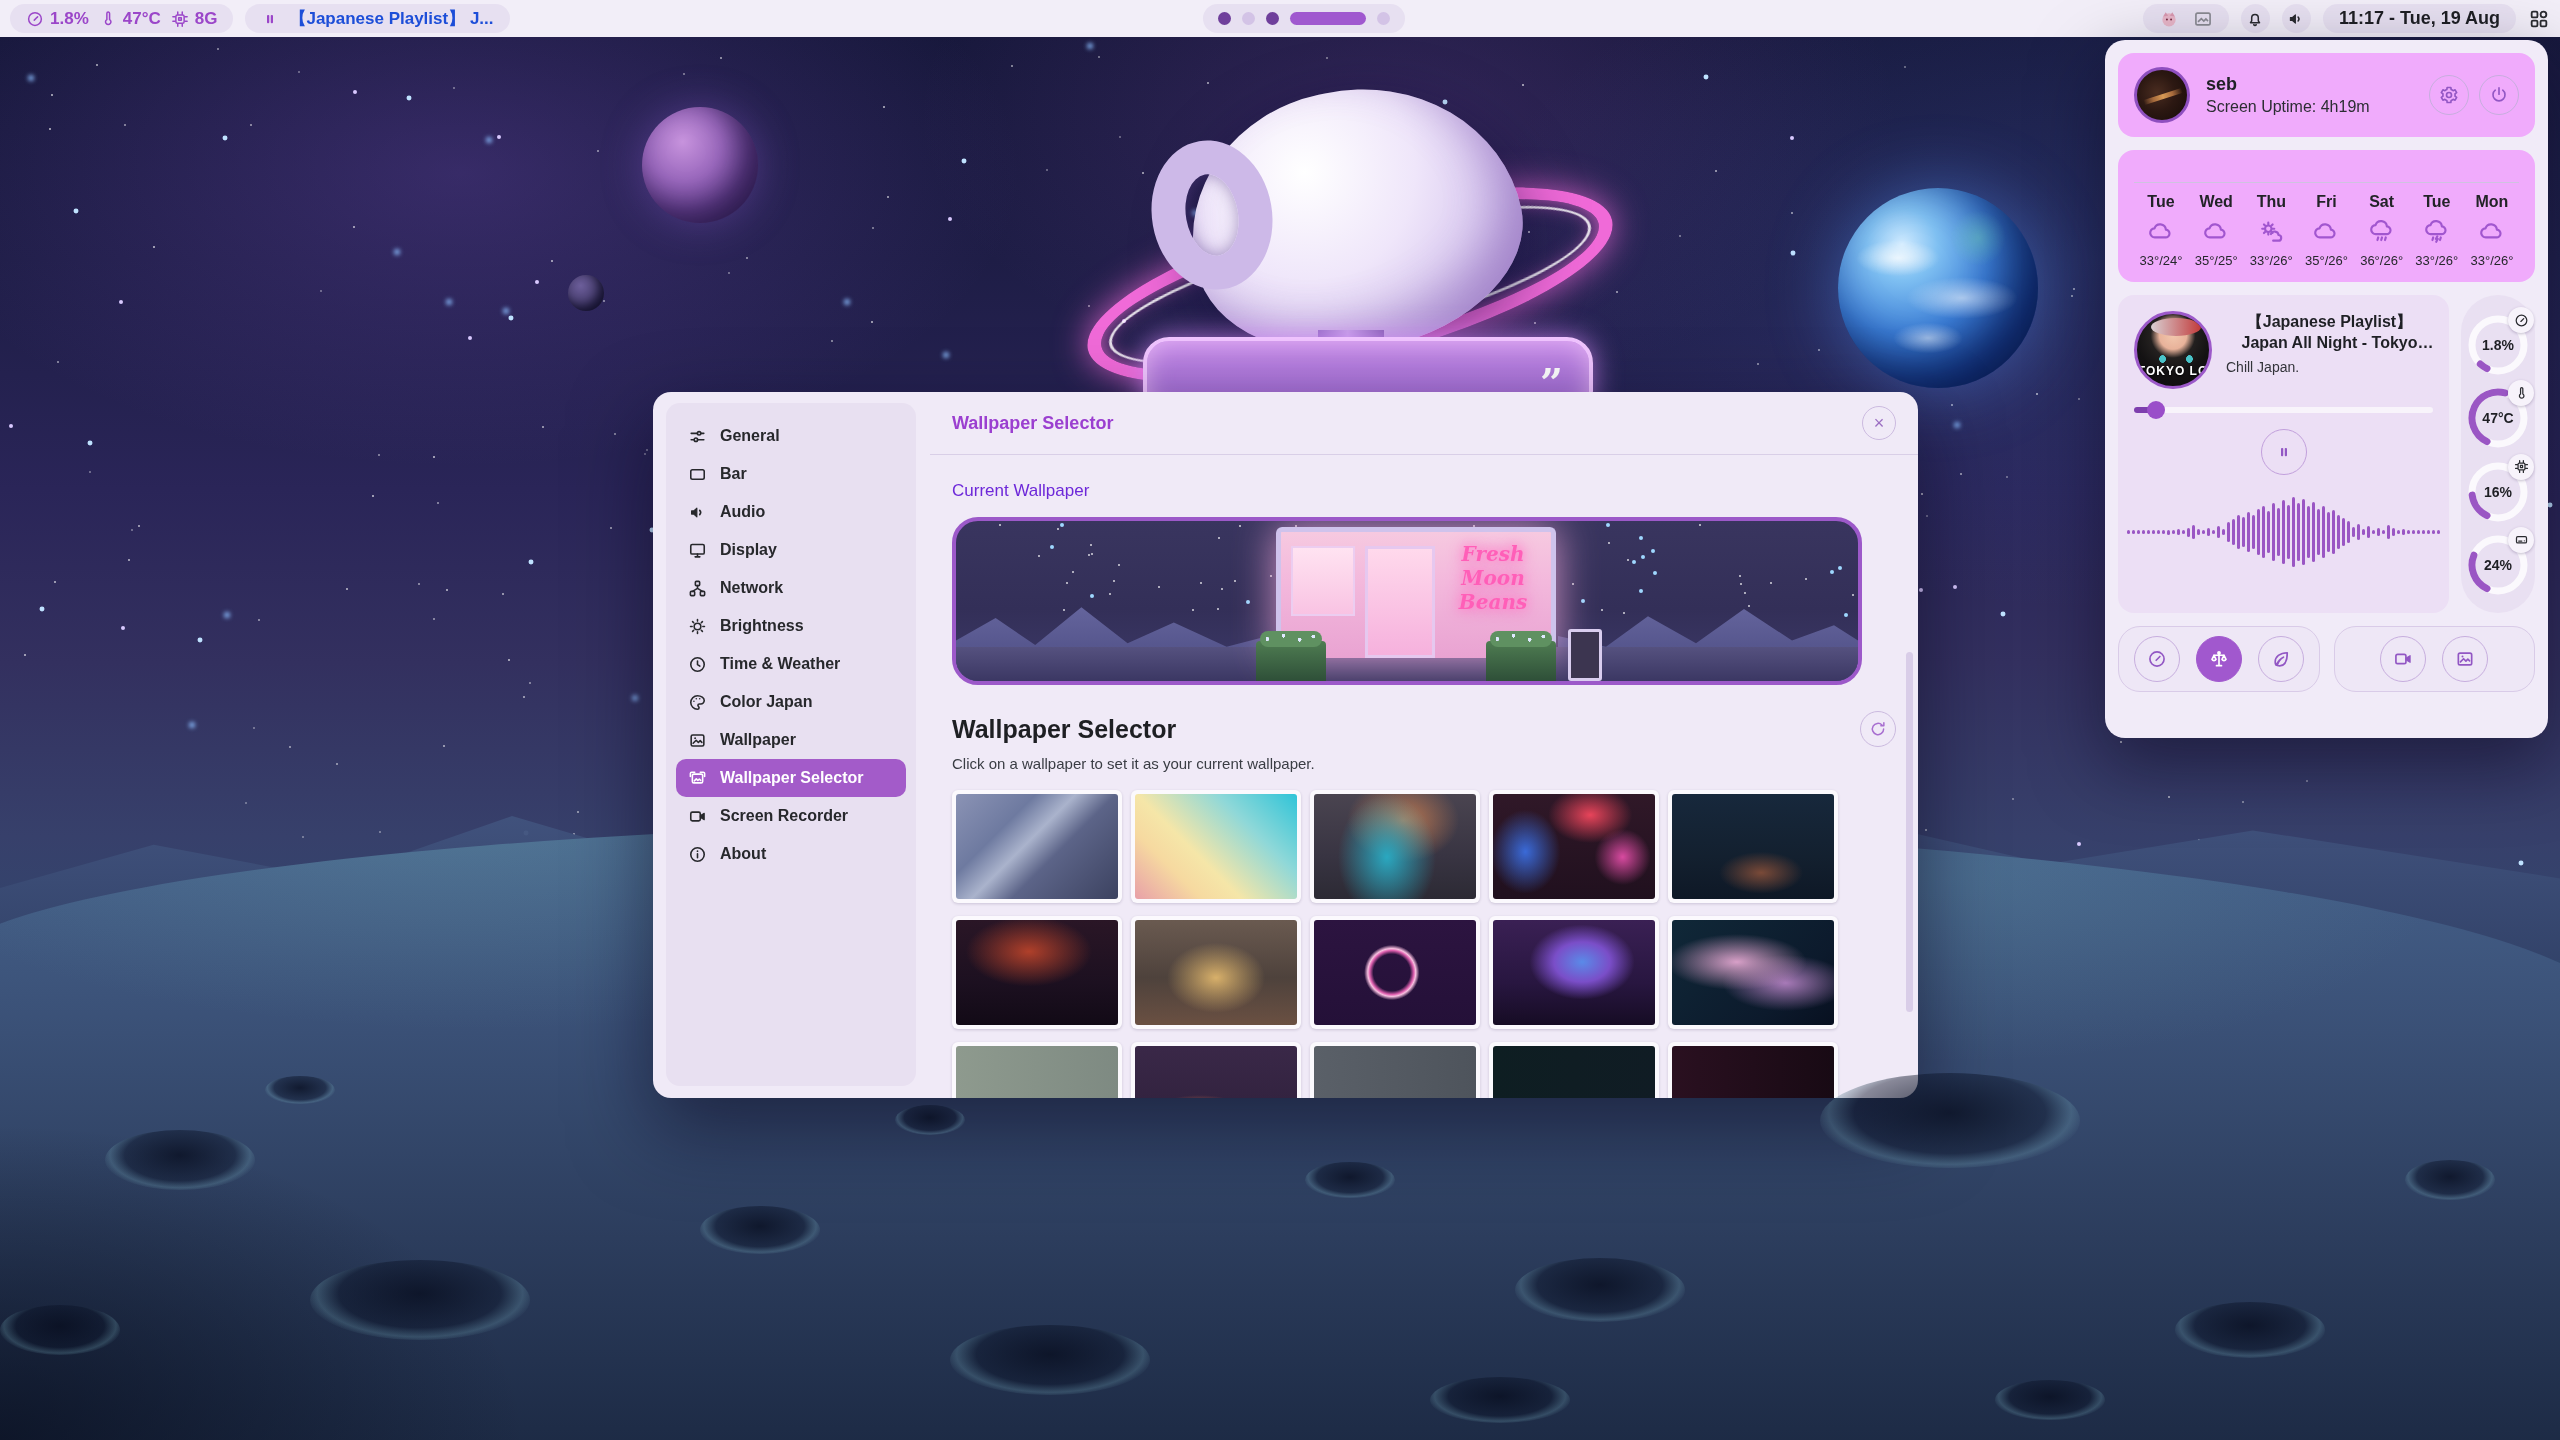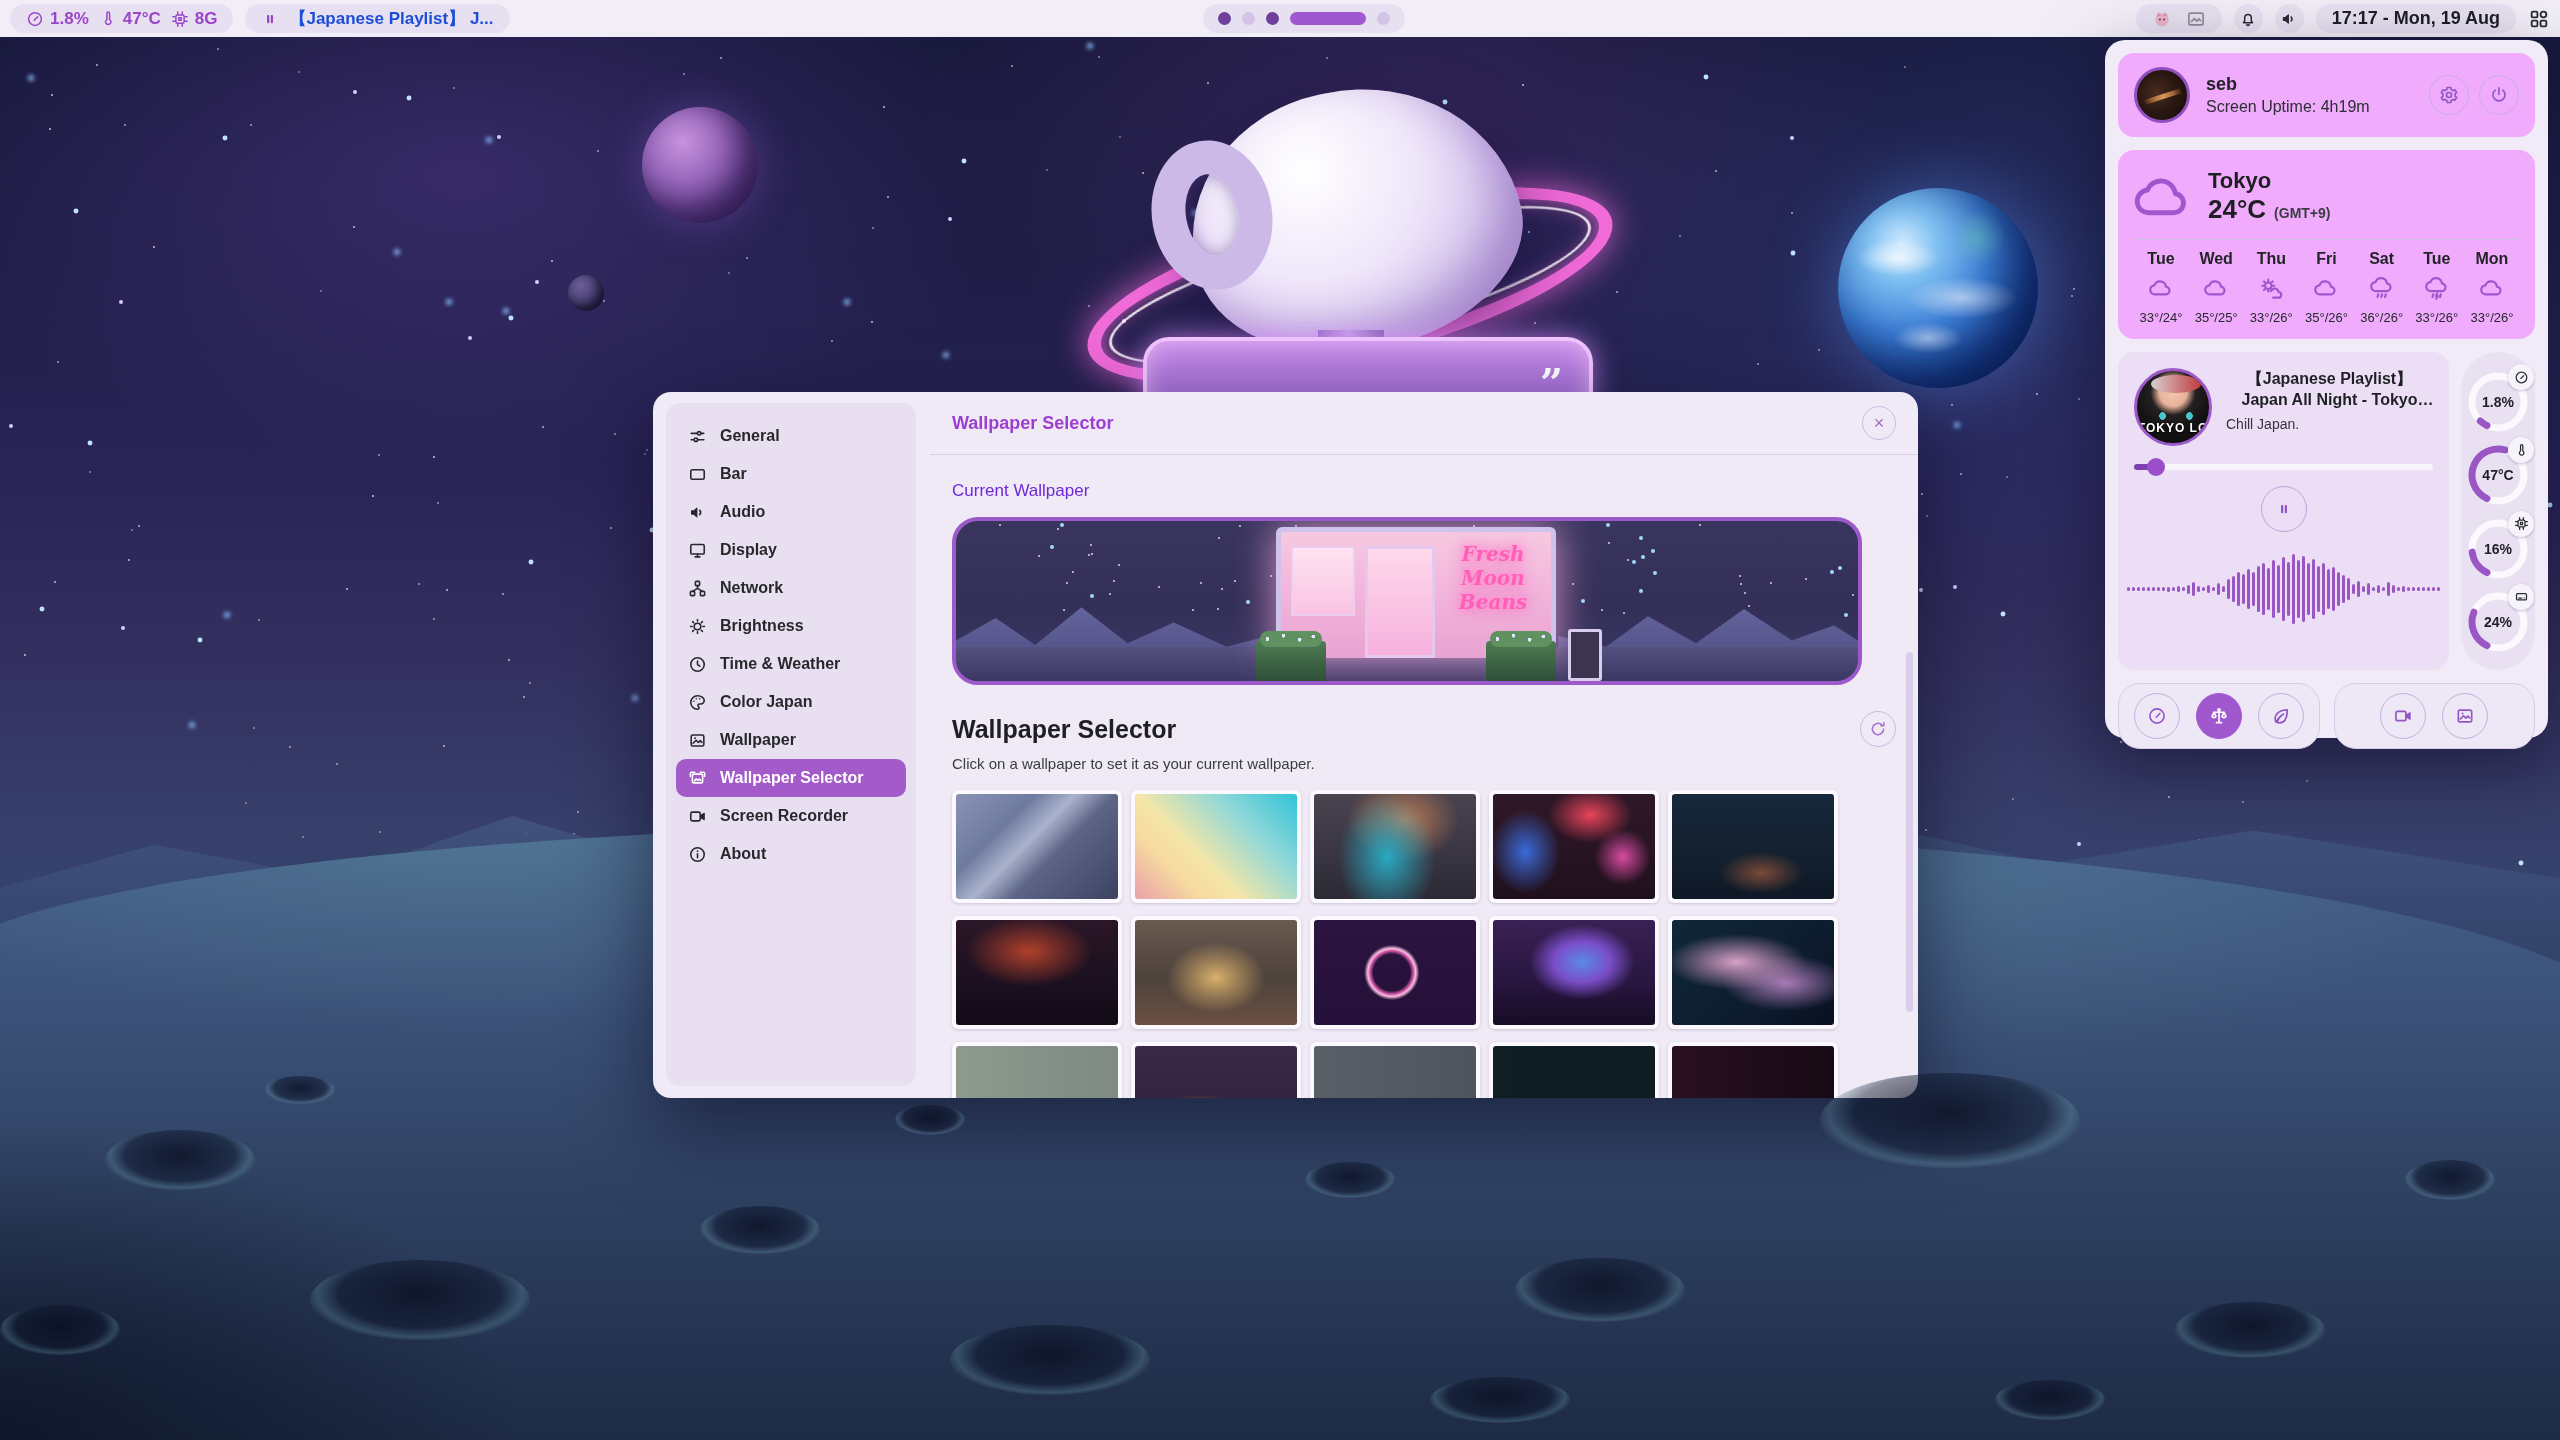--- a/index.html
+++ b/index.html
@@ -287,21 +287,21 @@
         </span>
       </div>
     <div class="icon-btn-bar">
         <span>
           <svg class="ic" width="18" height="18" viewBox="0 0 24 24" fill="none" stroke="currentColor" stroke-width="2" stroke-linecap="round" stroke-linejoin="round">
             <path d="M4.5 10v4h2.8l3.9 3.6V6.4L7.3 10z" fill="currentColor" stroke-width="1.4"></path>
             <path d="M14.8 9.3a4 4 0 0 1 0 5.4"></path>
           </svg>
         </span>
       </div>
-    <div class="pill clock-pill">17:17 - Mon, 19 Aug</div>
+    <div class="pill clock-pill">11:17 - Tue, 19 Aug</div>
     <div class="launcher">
         <span>
           <svg class="ic" width="22" height="22" viewBox="0 0 24 24" fill="none" stroke="currentColor" stroke-width="2" stroke-linecap="round" stroke-linejoin="round">
             <rect x="4" y="4" width="6.3" height="6.3" rx="1.4"></rect>
             <rect x="13.7" y="4" width="6.3" height="6.3" rx="3.1"></rect>
             <rect x="4" y="13.7" width="6.3" height="6.3" rx="1.4"></rect>
             <rect x="13.7" y="13.7" width="6.3" height="6.3" rx="1.4"></rect>
           </svg>
         </span>
       </div>
@@ -537,34 +537,20 @@
               <svg class="ic" width="20" height="20" viewBox="0 0 24 24" fill="none" stroke="currentColor" stroke-width="2" stroke-linecap="round" stroke-linejoin="round">
                 <path d="M12 3.5V11"></path>
                 <path d="M7.5 6.2a7.2 7.2 0 1 0 9 0"></path>
               </svg>
             </span>
           </div>
       </div>
     </div>
 
     <div class="card weather-card">
-      <div class="w-head">
-        <span class="w-cloud">
-            <svg class="ic" width="58" height="44" viewBox="0 0 24 18" fill="none" stroke="currentColor" stroke-width="2" stroke-linecap="round" stroke-linejoin="round">
-              <path d="M6.5 15.5h10a4 4 0 0 0 .6-7.95A6 6 0 0 0 5.6 6.1 4.3 4.3 0 0 0 6.5 15.5z"></path>
-            </svg>
-          </span>
-        <div>
-          <div class="w-city">Tokyo</div>
-          <div class="w-temp-row">
-            <span class="w-temp">24°C</span>
-            <span class="w-tz">(GMT+9)</span>
-          </div>
-        </div>
-      </div>
       <div class="w-divider"></div>
       <div class="w-days" id="w-days">
           <div class="w-day">
             <div class="w-day-name">Tue</div>
             <div class="w-day-ic">
               <svg class="ic" width="26" height="26" viewBox="0 0 24 24" fill="none" stroke="currentColor" stroke-width="2" stroke-linecap="round" stroke-linejoin="round">
                 <path d="M6.5 17h9.5a3.6 3.6 0 0 0 .5-7.2A5.4 5.4 0 0 0 6 8.6 3.9 3.9 0 0 0 6.5 17z"></path>
               </svg>
             </div>
             <div class="w-day-temp">33°/24°</div>

